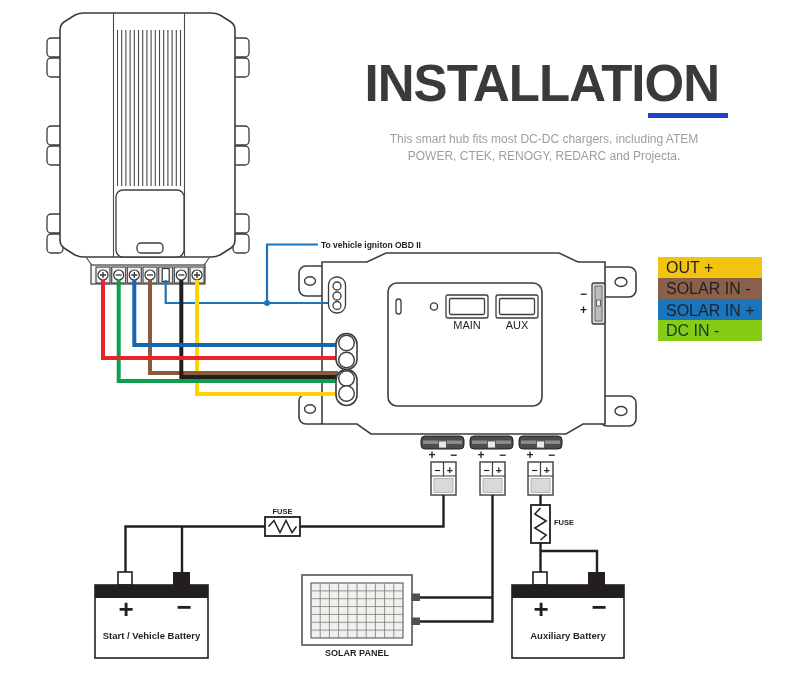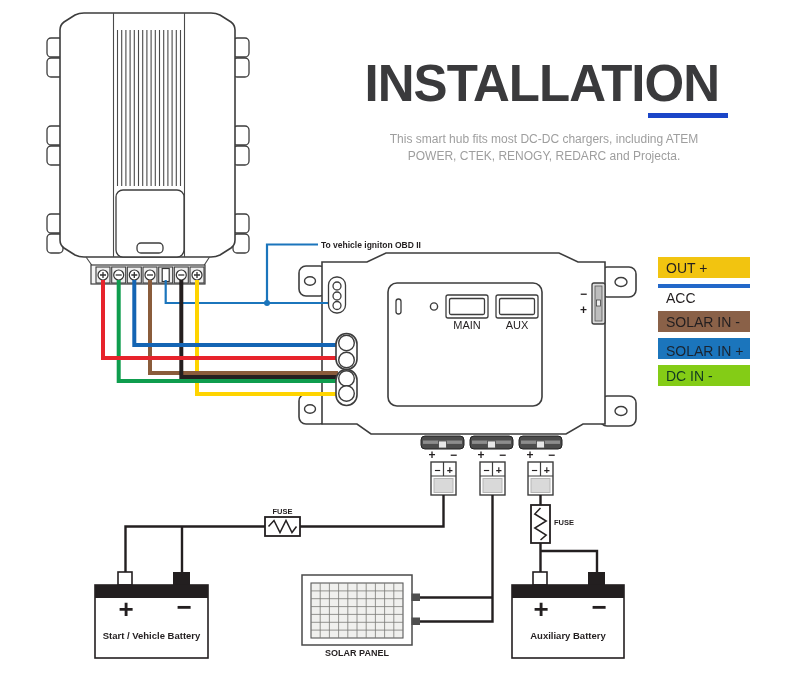--- a/index.html
+++ b/index.html
@@ -7,22 +7,22 @@
          font-family:"Liberation Sans",sans-serif;}
   #stage svg{position:absolute;left:0;top:0;}
 
   .title{position:absolute;top:54px;right:81px;font-size:51px;font-weight:700;
          letter-spacing:-1px;color:#3a3a3c;white-space:nowrap;}
   .underline{position:absolute;top:113px;right:72px;width:80px;height:5px;background:var(--accent,#1b46c8);}
   .subtitle{position:absolute;top:131px;left:366px;width:356px;text-align:center;
             font-size:12px;line-height:17px;color:#9e9e9e;}
 
   #legend{position:absolute;left:658px;top:257px;width:104px;}
-  .lg-row{width:92px;height:21px;display:flex;align-items:center;padding-left:8px;
-          box-sizing:border-box;margin-bottom:6px;font-size:14px;}
+  .lg-row{width:104px;height:21px;display:flex;align-items:center;padding-left:8px;
+          box-sizing:border-box;font-size:16px;}
   .lg-acc{padding-left:0;background:transparent !important;flex-direction:column;align-items:stretch;}
   .lg-acc .lg-bar{height:4px;margin-bottom:3px;}
   .lg-acc span{padding-left:8px;height:14px;line-height:14px;}
 
   
   text{font-family:"Liberation Sans",sans-serif;fill:#231f20;}
   .outline{fill:#fff;stroke:#3d3d3d;stroke-width:1.6;}
   .outline2{fill:#fff;stroke:#3d3d3d;stroke-width:1.3;}
   .thinln{fill:none;stroke:#4a4a4a;stroke-width:1.1;}
   .blkw{fill:none;stroke:#231f20;stroke-width:2.4;}
@@ -49,24 +49,20 @@
   <div class="underline"></div>
   <div class="subtitle">
     <div>This smart hub fits most DC-DC chargers, including ATEM</div>
     <div>POWER, CTEK, RENOGY, REDARC and Projecta.</div>
   </div>
 
   <div id="legend">
       <div class="lg-row" style="background: rgb(242, 196, 16);">
         <span style="color: rgb(35, 31, 32);">OUT +</span>
       </div>
-      <div class="lg-row lg-acc">
-        <div class="lg-bar" style="background: rgb(35, 104, 201);"></div>
-        <span style="color: rgb(35, 31, 32);">ACC</span>
-      </div>
       <div class="lg-row" style="background: rgb(138, 97, 72);">
         <span style="color: rgb(35, 31, 32);">SOLAR IN -</span>
       </div>
       <div class="lg-row" style="background: rgb(27, 117, 188); align-items: flex-end;">
         <span style="color: rgb(26, 36, 48);">SOLAR IN +</span>
       </div>
       <div class="lg-row" style="background: #84cc16;">
         <span style="color: rgb(18, 58, 34);">DC IN -</span>
       </div>
     </div>

